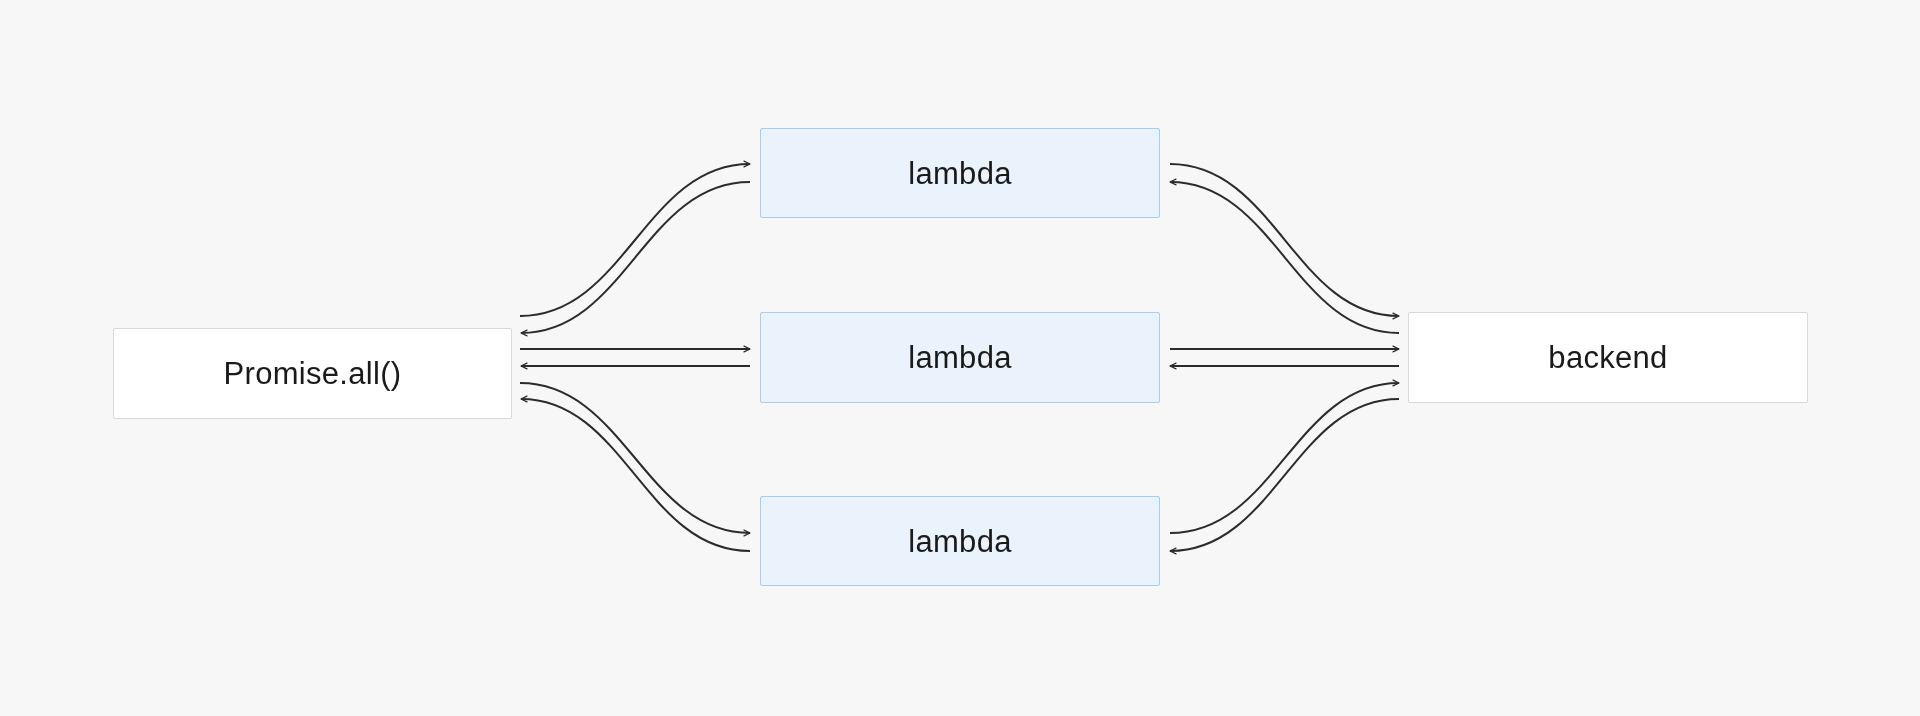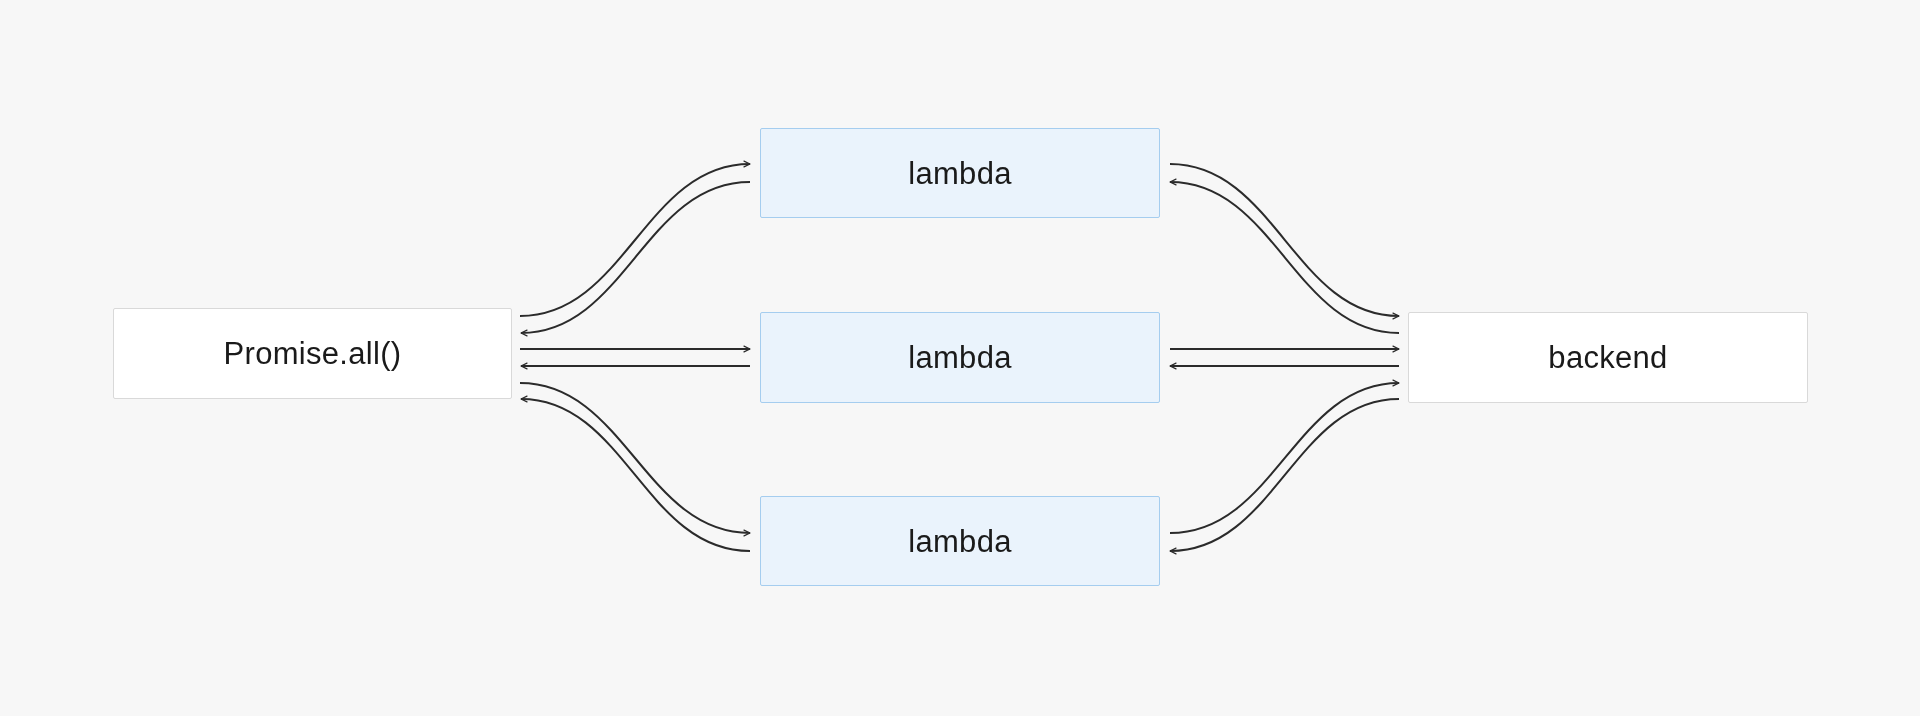--- a/index.html
+++ b/index.html
@@ -46,21 +46,21 @@
     letter-spacing: 0.3px;
   }
   .node--plain {
     background: var(--node-fill, #ffffff);
     border: 1.3px solid var(--node-border, #d9d9d9);
   }
   .node--accent {
     background: var(--lambda-fill, #eaf3fc);
     border: 1.3px solid var(--lambda-border, #a5cdef);
   }
-  .node--promise { left: 113px; top: 308px; width: 399px; align-items: center; }
+  .node--promise { left: 113px; top: 328px; width: 399px; align-items: center; }
   .node--lambda-top { left: 760px; top: 128px; height: 90px; }
   .node--lambda-middle { left: 760px; top: 312px; }
   .node--lambda-bottom { left: 760px; top: 496px; height: 90px; }
   .node--backend { left: 1408px; top: 312px; text-align: center; }
   .node-label {
     pointer-events: none;
   }
 </style>
 </head>
 <body>

